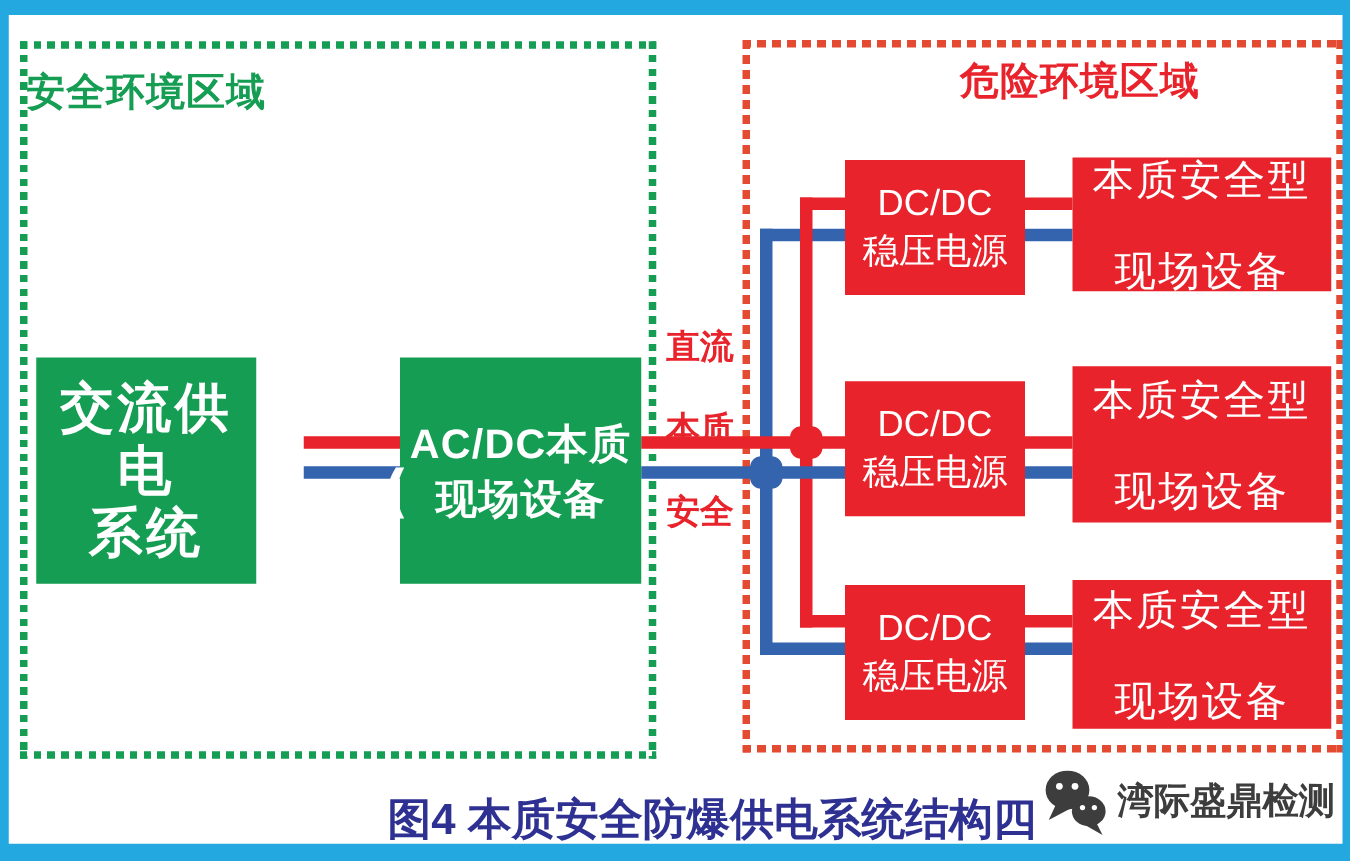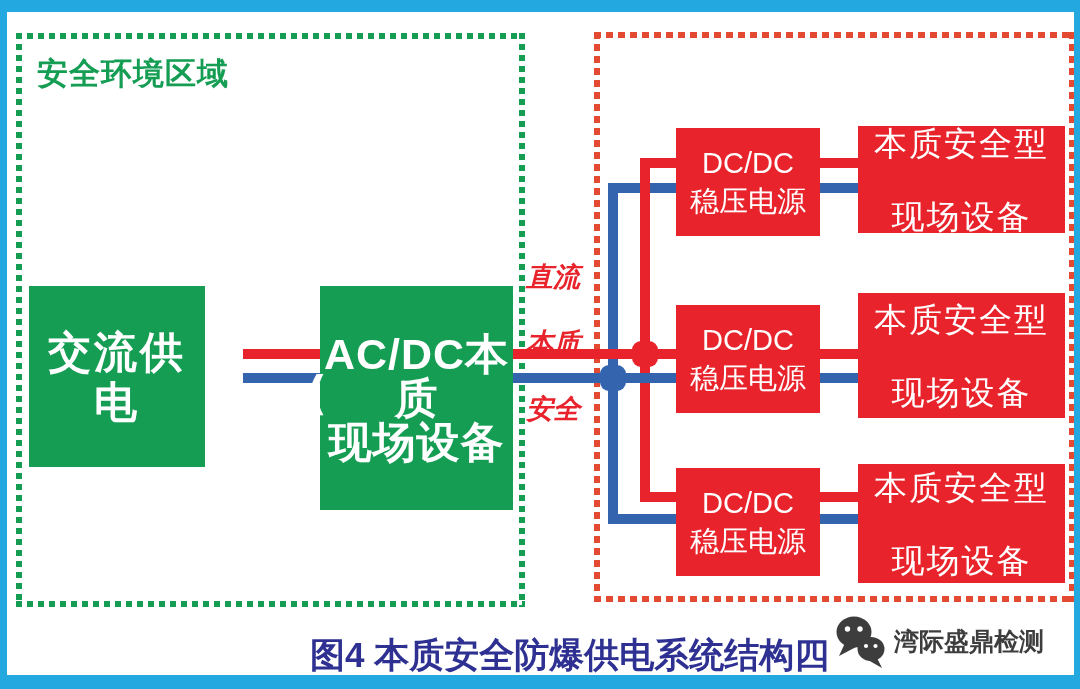--- a/index.html
+++ b/index.html
@@ -30,85 +30,86 @@
   }
   
   .dash-h{position:absolute;height:6px;}
   .dash-v{position:absolute;width:6px;}
   .dash-h.g{background:repeating-linear-gradient(90deg,var(--green) 0 6px,transparent 6px 11px);}
   .dash-v.g{background:repeating-linear-gradient(180deg,var(--green) 0 6px,transparent 6px 11px);}
   .dash-h.r{background:repeating-linear-gradient(90deg,var(--red-dash) 0 7px,transparent 7px 12px);}
   .dash-v.r{background:repeating-linear-gradient(180deg,var(--red-dash) 0 7px,transparent 7px 12px);}
 
   .zone-title{position:absolute;font-weight:bold;font-size:31px;letter-spacing:1px;white-space:nowrap;}
-  #safe-title{left:37px;top:53px;color:var(--green);text-align:center;}
+  #safe-title{left:21px;top:53px;color:var(--green);text-align:center;}
   #hazard-title{left:768px;top:44px;color:var(--red);}
 
   .gbox{
     position:absolute;background:var(--green);color:#fff;
     display:flex;flex-direction:column;align-items:center;justify-content:center;
     font-weight:bold;text-align:center;
   }
   .rbox{
     position:absolute;background:var(--red);color:#fff;
     display:flex;flex-direction:column;align-items:center;justify-content:center;
     font-weight:normal;text-align:center;
   }
   #ac-supply-box{left:29px;top:286px;width:176px;height:181px;font-size:43px;line-height:50px;letter-spacing:3px;}
-  #acdc-box{left:320px;top:286px;width:193px;height:224px;font-size:43px;line-height:44px;letter-spacing:1px;}
+  #acdc-box{left:320px;top:286px;width:193px;height:181px;font-size:33px;line-height:44px;letter-spacing:1px;}
   .dcdc{left:676px;width:144px;height:108px;font-size:29px;line-height:38px;}
   .field{left:858px;width:207px;font-size:33px;line-height:45px;letter-spacing:2px;gap:28px;}
 
   .line{position:absolute;height:10px;}
   .line.red{background:var(--red);}
   .line.blue{background:var(--blue);}
   .vline{position:absolute;width:10px;}
   .vline.red{background:var(--red);}
   .vline.blue{background:var(--blue);}
   .dot{position:absolute;width:26px;height:26px;border-radius:9px;}
   .dot.red{background:var(--red);}
   .dot.blue{background:var(--blue);}
 
-  .small-label{position:absolute;font-weight:bold;white-space:pre-line;font-style:italic;}
+  .small-label{position:absolute;font-weight:bold;text-align:center;white-space:pre-line;}
   #cable-label{left:240px;top:272px;width:82px;color:var(--green);font-size:29px;line-height:33px;}
   #dc-label{left:526px;top:228px;width:68px;color:var(--red);font-size:27px;line-height:33px;}
 
   #watermark{
     position:absolute;left:306px;top:366px;
     color:#ffffff;font-size:46px;font-weight:bold;z-index:10;
     font-family:"DejaVu Sans",sans-serif;
   }
 
   #caption{
     position:absolute;left:310px;top:616px;
     color:var(--navy);font-size:35px;font-weight:bold;white-space:nowrap;margin-top:16px;
   }
   #brand{
     position:absolute;left:834px;top:612px;height:58px;
     display:flex;align-items:center;gap:8px;
   }
-  #brand-name{color:var(--gray);font-size:25px;font-weight:bold;white-space:nowrap;}
+  #brand-name{color:var(--gray);font-size:29px;font-weight:bold;white-space:nowrap;}
   #wechat-icon{width:52px;height:56px;}
 </style>
 </head>
 <body>
 
 <div id="canvas">
 
   <div class="dash-h g" style="left:16px;top:33px;width:509px;"></div>
   <div class="dash-h g" style="left:16px;top:601px;width:509px;"></div>
   <div class="dash-v g" style="left:16px;top:33px;height:574px;"></div>
   <div class="dash-v g" style="left:519px;top:33px;height:574px;"></div>
 
   <div class="dash-h r" style="left:594px;top:32px;width:481px;"></div>
   <div class="dash-h r" style="left:594px;top:596px;width:481px;"></div>
   <div class="dash-v r" style="left:594px;top:32px;height:570px;"></div>
   <div class="dash-v r" style="left:1069px;top:32px;height:570px;"></div>
 
   <div class="zone-title" id="safe-title">安全环境区域</div>
+  <div class="zone-title" id="hazard-title">危险环境区域</div>
 
   <div class="line blue" style="left:608px;top:183px;width:69px;"></div>
   <div class="vline blue" style="left:608px;top:183px;height:341px;"></div>
   <div class="vline red" style="left:640px;top:158px;height:344px;"></div>
 
   <div class="line red" style="left:640px;top:158px;width:37px;"></div>
   <div class="line red" style="left:640px;top:492px;width:37px;"></div>
   <div class="line blue" style="left:608px;top:514px;width:69px;"></div>
 
   <div class="line red" style="left:243px;top:349px;width:77px;"></div>
@@ -121,20 +122,21 @@
   <div class="line red" style="left:820px;top:349px;width:38px;"></div>
   <div class="line blue" style="left:820px;top:373px;width:38px;"></div>
   <div class="line red" style="left:820px;top:492px;width:38px;"></div>
   <div class="line blue" style="left:820px;top:514px;width:38px;"></div>
 
   <div class="dot red" style="left:632px;top:341px;"></div>
   <div class="dot blue" style="left:600px;top:365px;"></div>
 
   <div class="gbox" id="ac-supply-box">
     <span>交流供电</span>
+    <span>系统</span>
   </div>
   <div class="gbox" id="acdc-box">
     <span>AC/DC本质</span>
     <span>现场设备</span>
   </div>
 
   <div class="small-label" id="dc-label">
     <span>直流</span><br>
     <span>本质</span><br>
     <span>安全</span>

